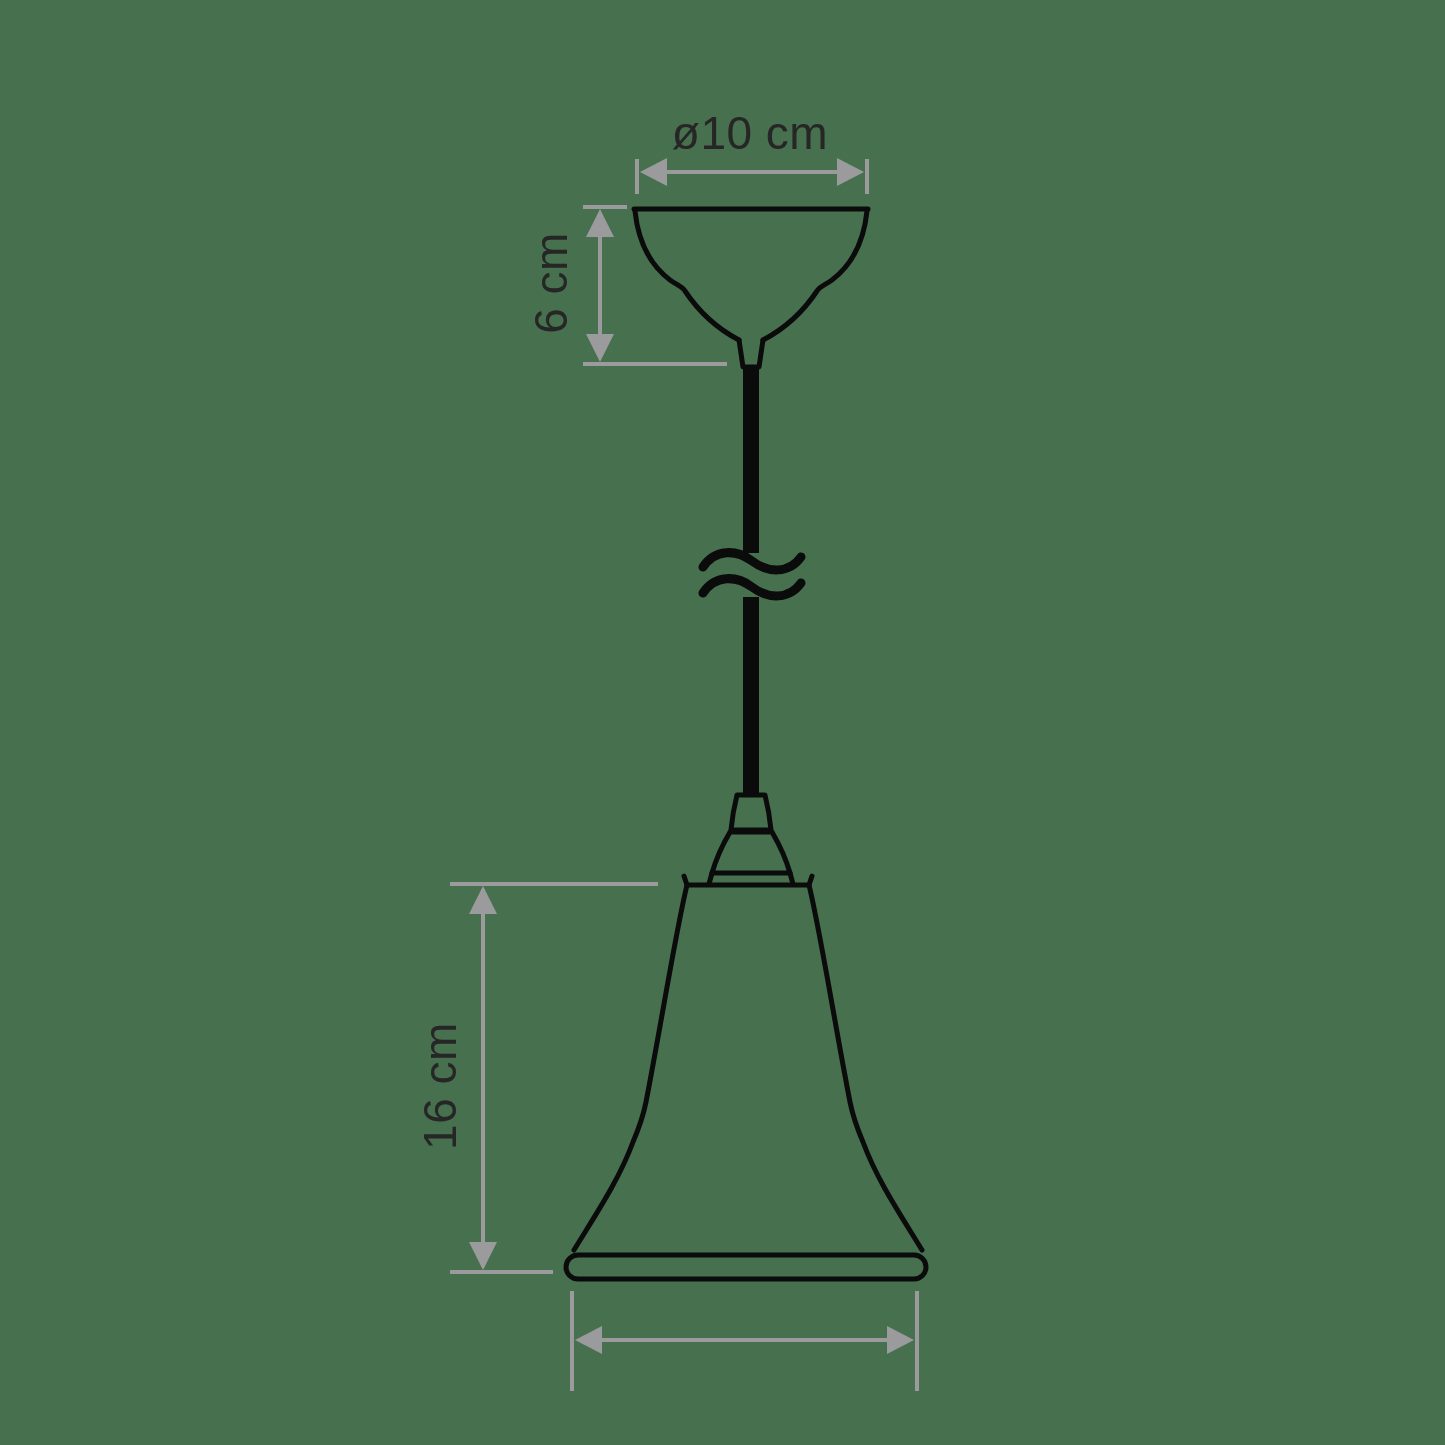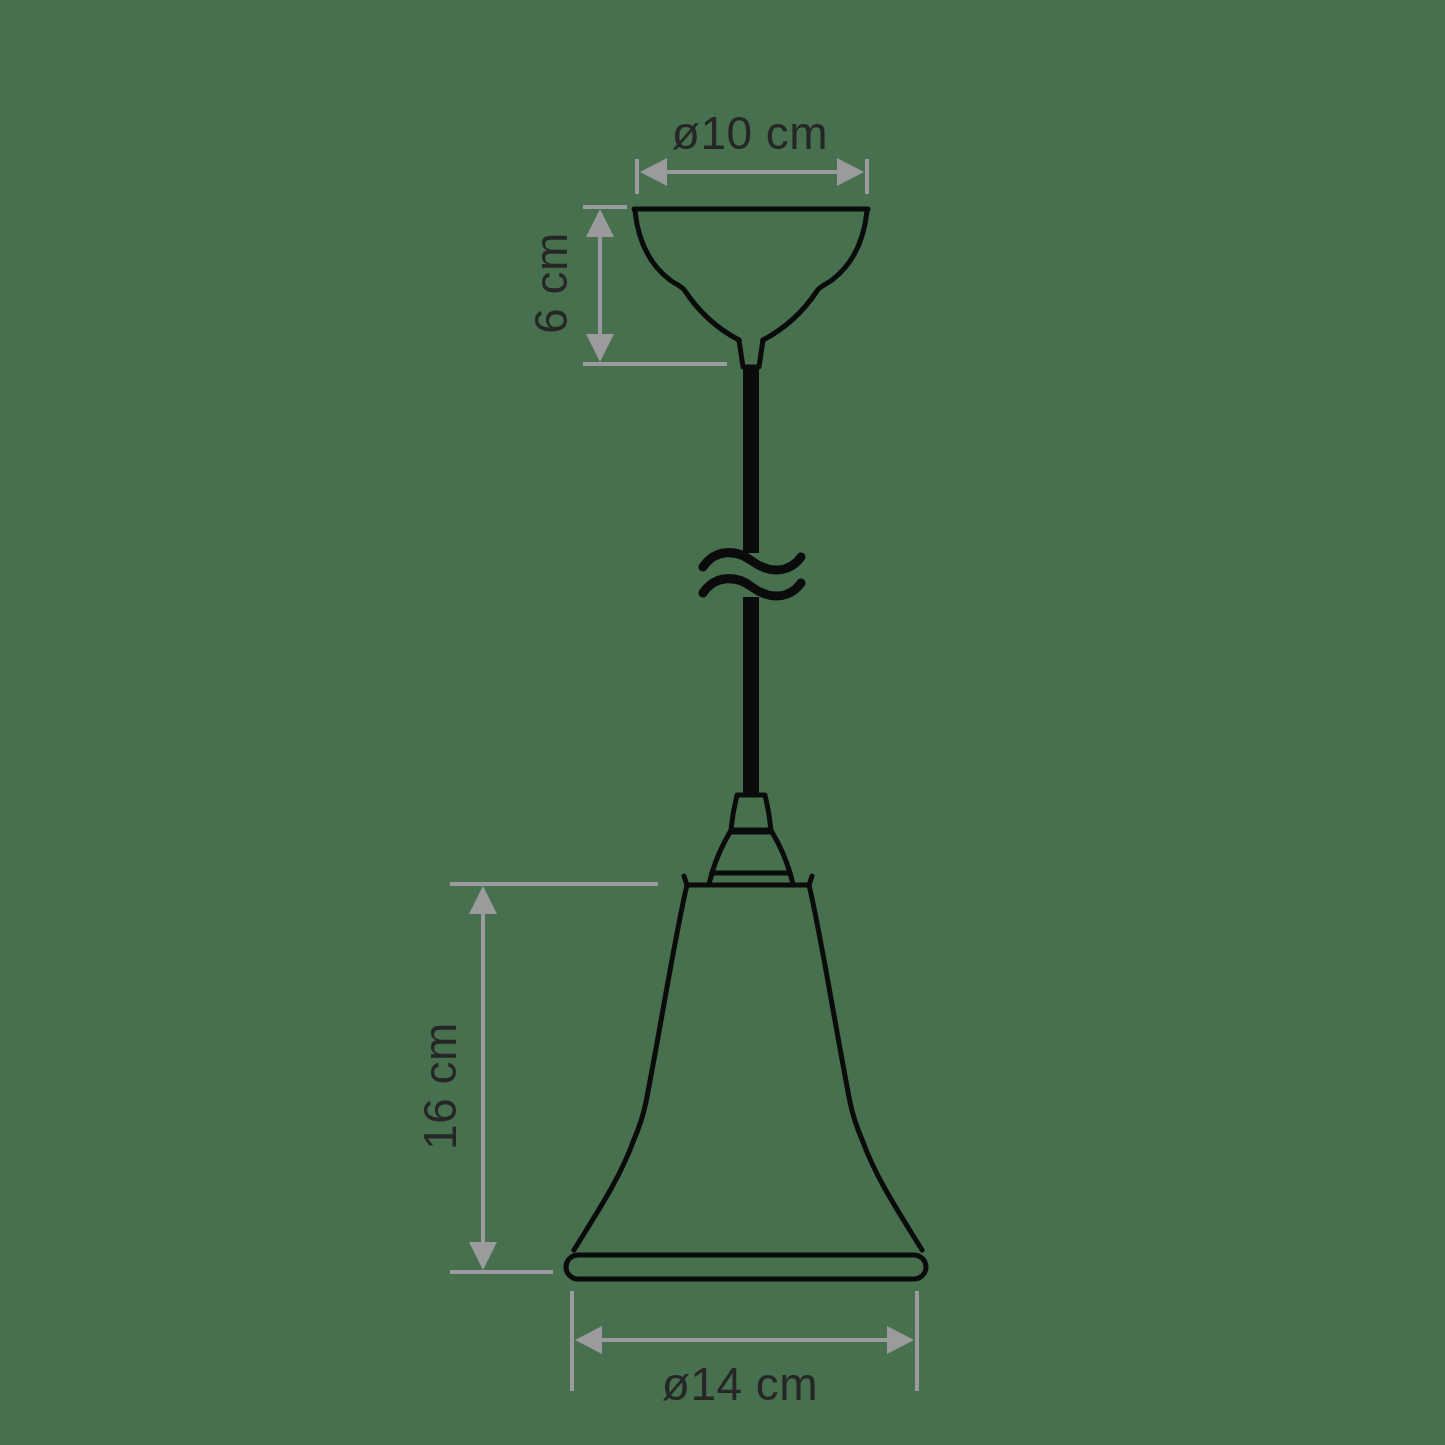--- a/index.html
+++ b/index.html
@@ -119,15 +119,14 @@
       <polygon class="dim-fill" points="914,1340 887,1326 887,1354"></polygon>
     </g>
   </svg>
 
   <div class="measure-label" style="left:750px; top:133px;text-align:right;">ø10 cm</div>
 
   <div class="measure-label vertical" style="left:551px; top:283px;">6 cm</div>
 
   <div class="measure-label vertical" style="left:440px; top:1086px;">16 cm</div>
 
-  <div class="measure-label" style="left:740px; top:1384px;">ø14 cm</div>
 
 </div>
 
 </body></html>

